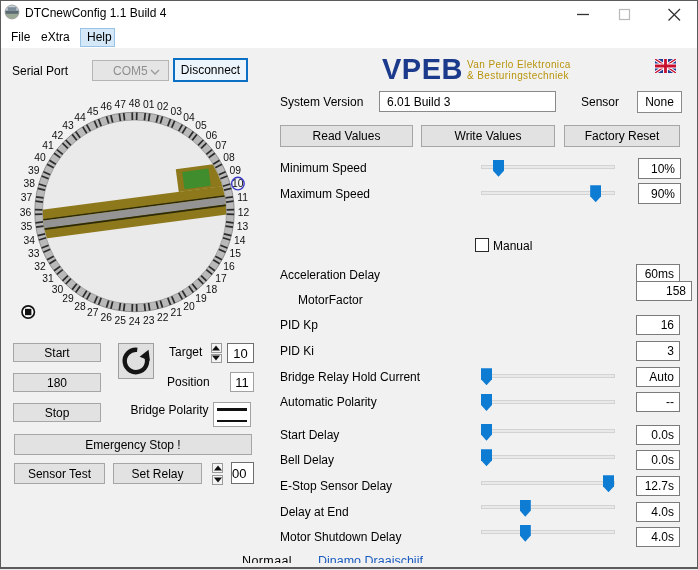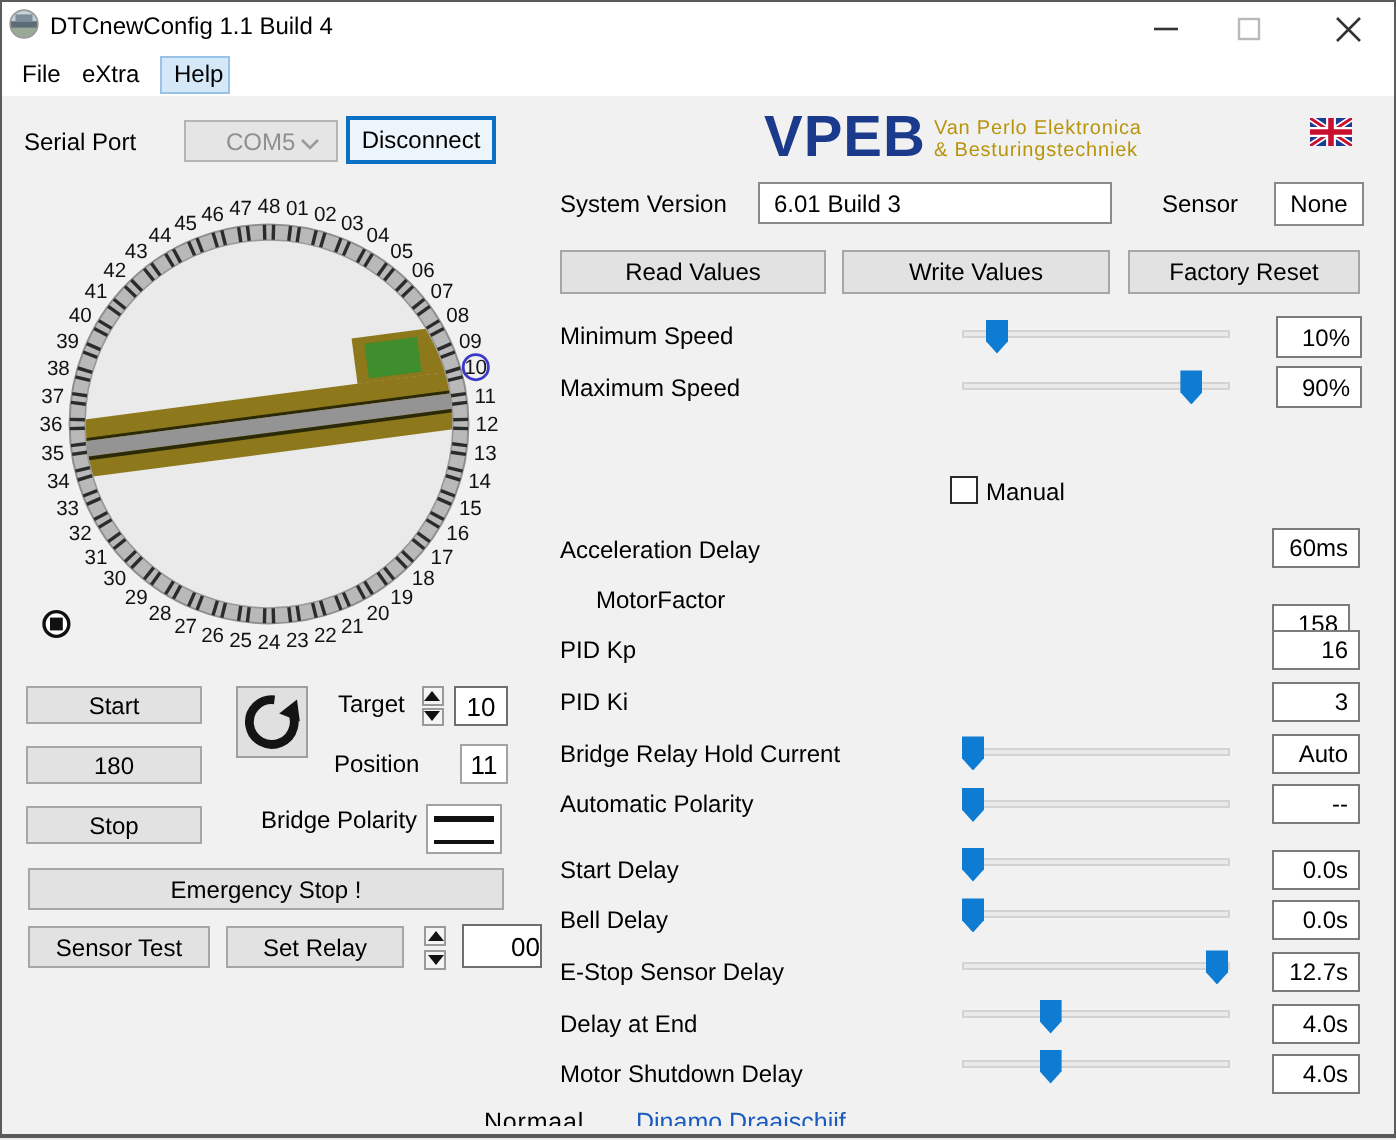--- a/index.html
+++ b/index.html
@@ -255,39 +255,39 @@
 <div class="lb" style="left:129.5px;top:400px;font-size:12px;color:#000;">Bridge Polarity</div>
 <div style="position:absolute;left:212px;top:401px;width:38px;height:25px;background:#fff;border:1px solid #a2a2a2"></div>
 <div style="position:absolute;left:216px;top:407px;width:30px;height:2.5px;background:#111"></div>
 <div style="position:absolute;left:216px;top:418.5px;width:30px;height:2.5px;background:#111"></div>
 <div style="position:absolute;left:211px;top:461.5px;width:11px;height:10.5px;background:#f4f4f4;border:1px solid #9a9a9a">
         <span class="tri up" style="left:50%;top:50%"></span>
       </div>
       <div style="position:absolute;left:211px;top:473.5px;width:11px;height:10.5px;background:#f4f4f4;border:1px solid #9a9a9a">
         <span class="tri dn" style="left:50%;top:50%"></span>
       </div>
-<div style="position:absolute;left:230px;top:461px;width:40px;height:22px;background:#fff;border:1px solid #6f6f6f;font-size:13px;text-align:right;line-height:21px">00</div>
+<div style="position:absolute;left:230px;top:461px;width:23px;height:22px;background:#fff;border:1px solid #6f6f6f;font-size:13px;text-align:left;line-height:21px">00</div>
 
 <div class="lb" style="left:279px;top:91.5px;font-size:12px;color:#000;">System Version</div>
 <div style="position:absolute;left:378px;top:90px;width:177px;height:21px;background:#fff;border:1px solid #8a8a8a;font-size:12px;line-height:20px;padding-left:7px">6.01 Build 3</div>
 <div class="lb" style="left:580px;top:91.5px;font-size:12px;color:#000;">Sensor</div>
 <div style="position:absolute;left:636px;top:90px;width:45px;height:22px;background:#fff;border:1px solid #8a8a8a;font-size:12px;text-align:center;line-height:21px">None</div>
 <div class="bt" style="left:279px;top:124px;width:133px;height:22px;line-height:21px;font-size:12px">Read Values</div>
 <div class="bt" style="left:420px;top:124px;width:134px;height:22px;line-height:21px;font-size:12px">Write Values</div>
 <div class="bt" style="left:563px;top:124px;width:116px;height:22px;line-height:21px;font-size:12px">Factory Reset</div>
 <div class="lb" style="left:279px;top:158.3px;font-size:12px;color:#000;">Minimum Speed</div>
 <div class="lb" style="left:279px;top:183.9px;font-size:12px;color:#000;">Maximum Speed</div>
 <div class="vf" style="left:637px;top:156.5px;width:43px;height:21px;line-height:20px">10%</div>
 <div class="vf" style="left:637px;top:182px;width:43px;height:21px;line-height:20px">90%</div>
 <div style="position:absolute;left:474px;top:237px;width:14px;height:14px;background:#fff;border:1px solid #2a2a2a"></div>
 <div class="lb" style="left:492px;top:235.5px;font-size:12px;color:#000;text-align:right;">Manual</div>
 <div class="lb" style="left:279px;top:264.5px;font-size:12px;color:#000;">Acceleration Delay</div>
       <div class="vf" style="left:635px;top:263px;width:44px;height:20px;line-height:19px">60ms</div>
 <div class="lb" style="left:279px;top:289.7px;font-size:12px;color:#000;margin-left:18px;">MotorFactor</div>
-      <div class="vf" style="left:635px;top:301px;width:39px;height:20px;line-height:19px">158</div>
+      <div class="vf" style="left:635px;top:280px;width:56px;height:20px;line-height:19px">158</div>
 <div class="lb" style="left:279px;top:315.3px;font-size:12px;color:#000;">PID Kp</div>
       <div class="vf" style="left:635px;top:314.3px;width:44px;height:20px;line-height:19px">16</div>
 <div class="lb" style="left:279px;top:341px;font-size:12px;color:#000;">PID Ki</div>
       <div class="vf" style="left:635px;top:340px;width:44px;height:20px;line-height:19px">3</div>
 <div class="lb" style="left:279px;top:366.7px;font-size:12px;color:#000;">Bridge Relay Hold Current</div>
       <div class="vf" style="left:635px;top:365.7px;width:44px;height:20px;line-height:19px">Auto</div>
 <div class="lb" style="left:279px;top:392.3px;font-size:12px;color:#000;">Automatic Polarity</div>
       <div class="vf" style="left:635px;top:391.3px;width:44px;height:20px;line-height:19px">--</div>
 <div class="lb" style="left:279px;top:425px;font-size:12px;color:#000;">Start Delay</div>
       <div class="vf" style="left:635px;top:424px;width:44px;height:20px;line-height:19px">0.0s</div>

